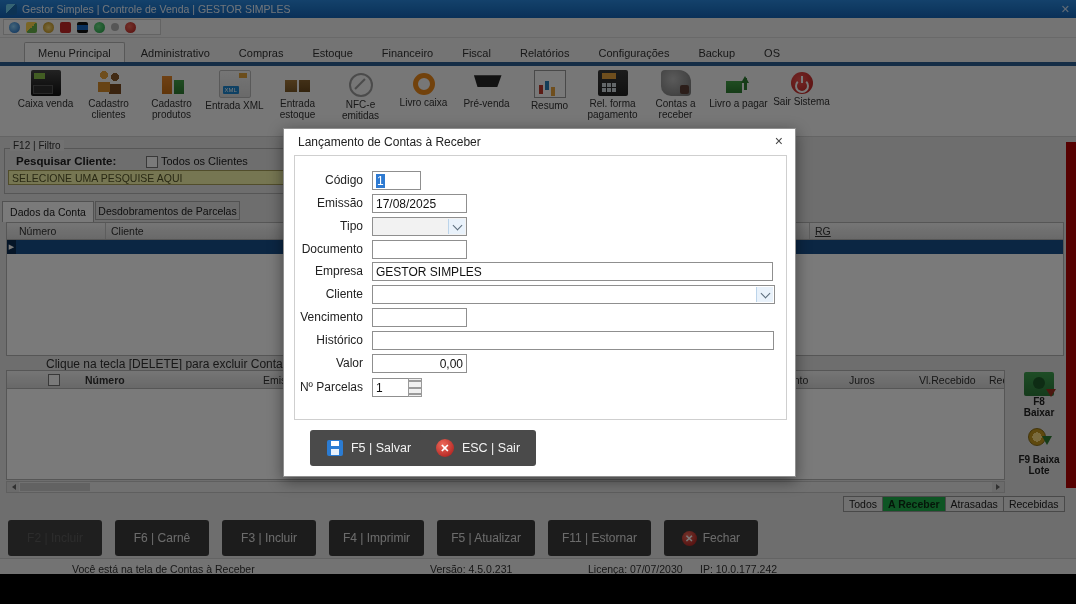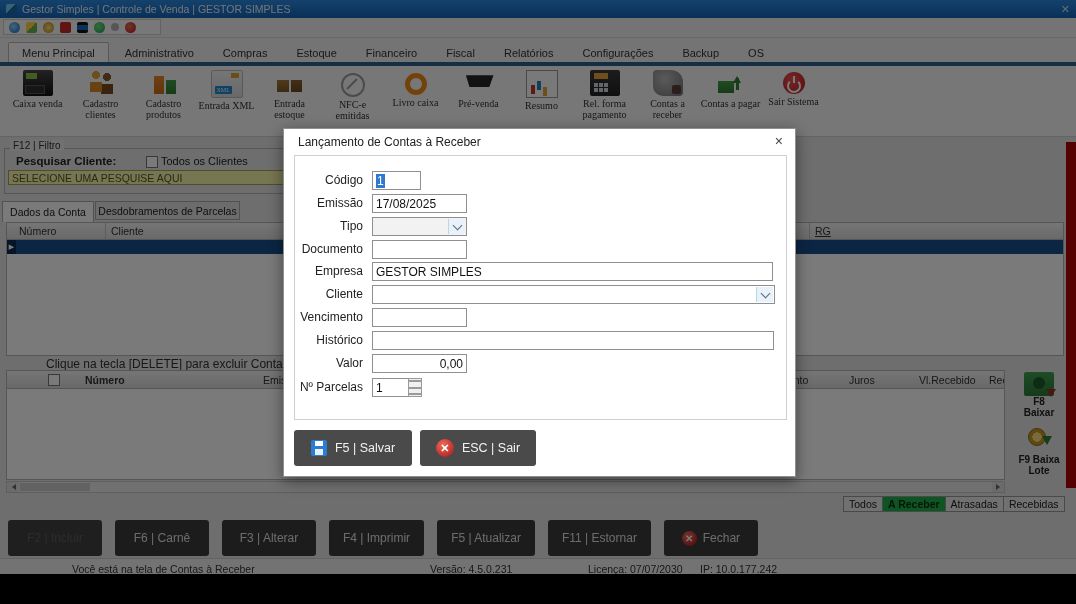--- a/index.html
+++ b/index.html
@@ -22,28 +22,28 @@
   .t2{background:linear-gradient(135deg,#ffd54f 50%,#69b34b 50%);}
   .t3{background:radial-gradient(circle,#ffe082,#b8860b);border-radius:50%;}
   .t4{background:#c62828;}
   .t5{background:linear-gradient(#111 30%,#1565c0 30% 70%,#111 70%);}
   .t6{background:radial-gradient(circle at 40% 40%,#6fe08a,#1d9e3f);border-radius:50%;}
   .t7{width:8px;height:8px;background:#b5b5b5;border-radius:50%;}
   .t8{background:radial-gradient(circle at 40% 40%,#ef6a5a,#b71c1c);border-radius:50%;}
 
   
   .menubar{position:absolute;top:38px;left:0;right:0;height:24px;background:#f2f2f2;
-           display:flex;align-items:flex-end;padding-left:8px;gap:3px;}
+           display:flex;align-items:flex-end;padding-left:24px;gap:3px;}
   .mtab{padding:4px 13px 3px;font-size:11px;color:#333;}
   .mtab.active{background:#fff;border:1px solid #b9b9b9;border-bottom:none;border-radius:2px 2px 0 0;}
   .menu-underline{position:absolute;top:62px;left:0;right:0;height:4px;background:#2d5f93;}
 
   
   .ribbon{position:absolute;top:66px;left:0;right:0;height:70px;background:#f8f8f8;
-          border-bottom:1px solid #d2d2d2;display:flex;padding-left:6px;font-family:Liberation Serif, serif;}
+          border-bottom:1px solid #d2d2d2;display:flex;padding-left:14px;}
   .ritem{width:63px;text-align:center;padding-top:4px;}
   .ri{width:30px;height:26px;margin:0 auto;position:relative;}
   .rlabel{font-size:10px;line-height:1.12;margin-top:2px;color:#333;}
   .ri-caixa{background:linear-gradient(#484848,#101010);border-radius:2px;}
   .ri-caixa::before{content:"";position:absolute;left:3px;top:3px;width:11px;height:6px;background:#8bc34a;}
   .ri-caixa::after{content:"";position:absolute;left:3px;bottom:3px;width:18px;height:7px;background:#2e2e2e;box-shadow:0 0 0 1px #555;}
   .ri-clientes{background:
      radial-gradient(circle at 10px 5px,#e8a33d 0 4px,transparent 4px),
      radial-gradient(circle at 21px 7px,#8a5a2b 0 4px,transparent 4px),
      linear-gradient(#d88c2a,#d88c2a),linear-gradient(#7a4a20,#7a4a20);
@@ -168,21 +168,21 @@
   .sel{background:#2e7ad1;color:#fff;padding:0 1px;}
   .combo-arrow{position:absolute;right:1px;top:1px;bottom:1px;width:16px;background:#e9f2fb;border-left:1px solid #bcd4ea;
            display:flex;align-items:center;justify-content:center;}
   .chev{width:6px;height:6px;border-right:1.5px solid #5a6b7a;border-bottom:1.5px solid #5a6b7a;transform:rotate(45deg);margin-top:-3px;}
   .spin{position:absolute;left:124px;width:14px;height:19px;display:flex;flex-direction:column;}
   .spin div{flex:1;background:#f0f0f0;border:1px solid #9a9a9a;display:flex;align-items:center;justify-content:center;}
   .tri-up{border:3px solid transparent;border-bottom:4px solid #333;margin-top:-3px;}
   .tri-dn{border:3px solid transparent;border-top:4px solid #333;margin-bottom:-3px;}
   .dlg-btn{position:absolute;top:301px;height:36px;background:#4a4a4a;border-radius:3px;color:#f2f2f2;font-size:12.5px;
            display:flex;align-items:center;justify-content:center;gap:8px;}
-  .btn-salvar{left:10px;width:118px;} .btn-sair{left:136px;width:116px;}
+  .btn-salvar{left:26px;width:118px;} .btn-sair{left:136px;width:116px;}
   .floppy{width:16px;height:16px;background:#2b7cd3;border-radius:2px;position:relative;}
   .floppy::before{content:"";position:absolute;left:4px;top:1px;width:8px;height:5px;background:#fff;}
   .floppy::after{content:"";position:absolute;left:4px;bottom:1px;width:8px;height:6px;background:#e8f1fb;}
   .redx-big{width:18px;height:18px;border-radius:50%;background:radial-gradient(circle at 38% 32%,#ef6a5a,#a31515);
         color:#fff;font-size:11px;font-weight:bold;display:flex;align-items:center;justify-content:center;}
 
   
   .taskbar{position:absolute;left:0;top:578px;width:100%;height:26px;background:#191919;z-index:70;display:flex;align-items:center;}
   .tk-left{display:flex;align-items:center;gap:19px;padding-left:10px;}
   .tk-tile{width:26px;height:22px;display:flex;align-items:center;justify-content:center;border-radius:3px;}
@@ -295,21 +295,21 @@
     <div class="ritem">
         <div class="ri ri-relforma"></div>
         <div class="rlabel">Rel. forma pagamento</div>
       </div>
     <div class="ritem">
         <div class="ri ri-creceber"></div>
         <div class="rlabel">Contas a receber</div>
       </div>
     <div class="ritem">
         <div class="ri ri-cpagar"></div>
-        <div class="rlabel">Contas a pagar</div>
+        <div class="rlabel">Livro a pagar</div>
       </div>
     <div class="ritem">
         <div class="ri ri-sair"></div>
         <div class="rlabel">Sair Sistema</div>
       </div>
   </div>
 
   <div class="filterbox"></div>
   <div class="filterlegend">F12 | Filtro</div>
   <div class="lbl-pesq">Pesquisar Cliente:</div>
@@ -373,21 +373,21 @@
   <div class="statusfilters">
     <div class="sfilter">Todos</div>
     <div class="sfilter active">A Receber</div>
     <div class="sfilter">Atrasadas</div>
     <div class="sfilter">Recebidas</div>
   </div>
 
   <div class="footbtns">
     <div class="fbtn disabled">F2 | Incluir</div>
     <div class="fbtn">F6 | Carnê</div>
-    <div class="fbtn">F3 | Alterar</div>
+    <div class="fbtn">F3 | Incluir</div>
     <div class="fbtn">F4 | Imprimir</div>
     <div class="fbtn">F5 | Atualizar</div>
     <div class="fbtn">F11 | Estornar</div>
     <div class="fbtn">
       <span class="redx">✕</span>
       <span>Fechar</span>
     </div>
   </div>
 
   <div class="statusbar">

